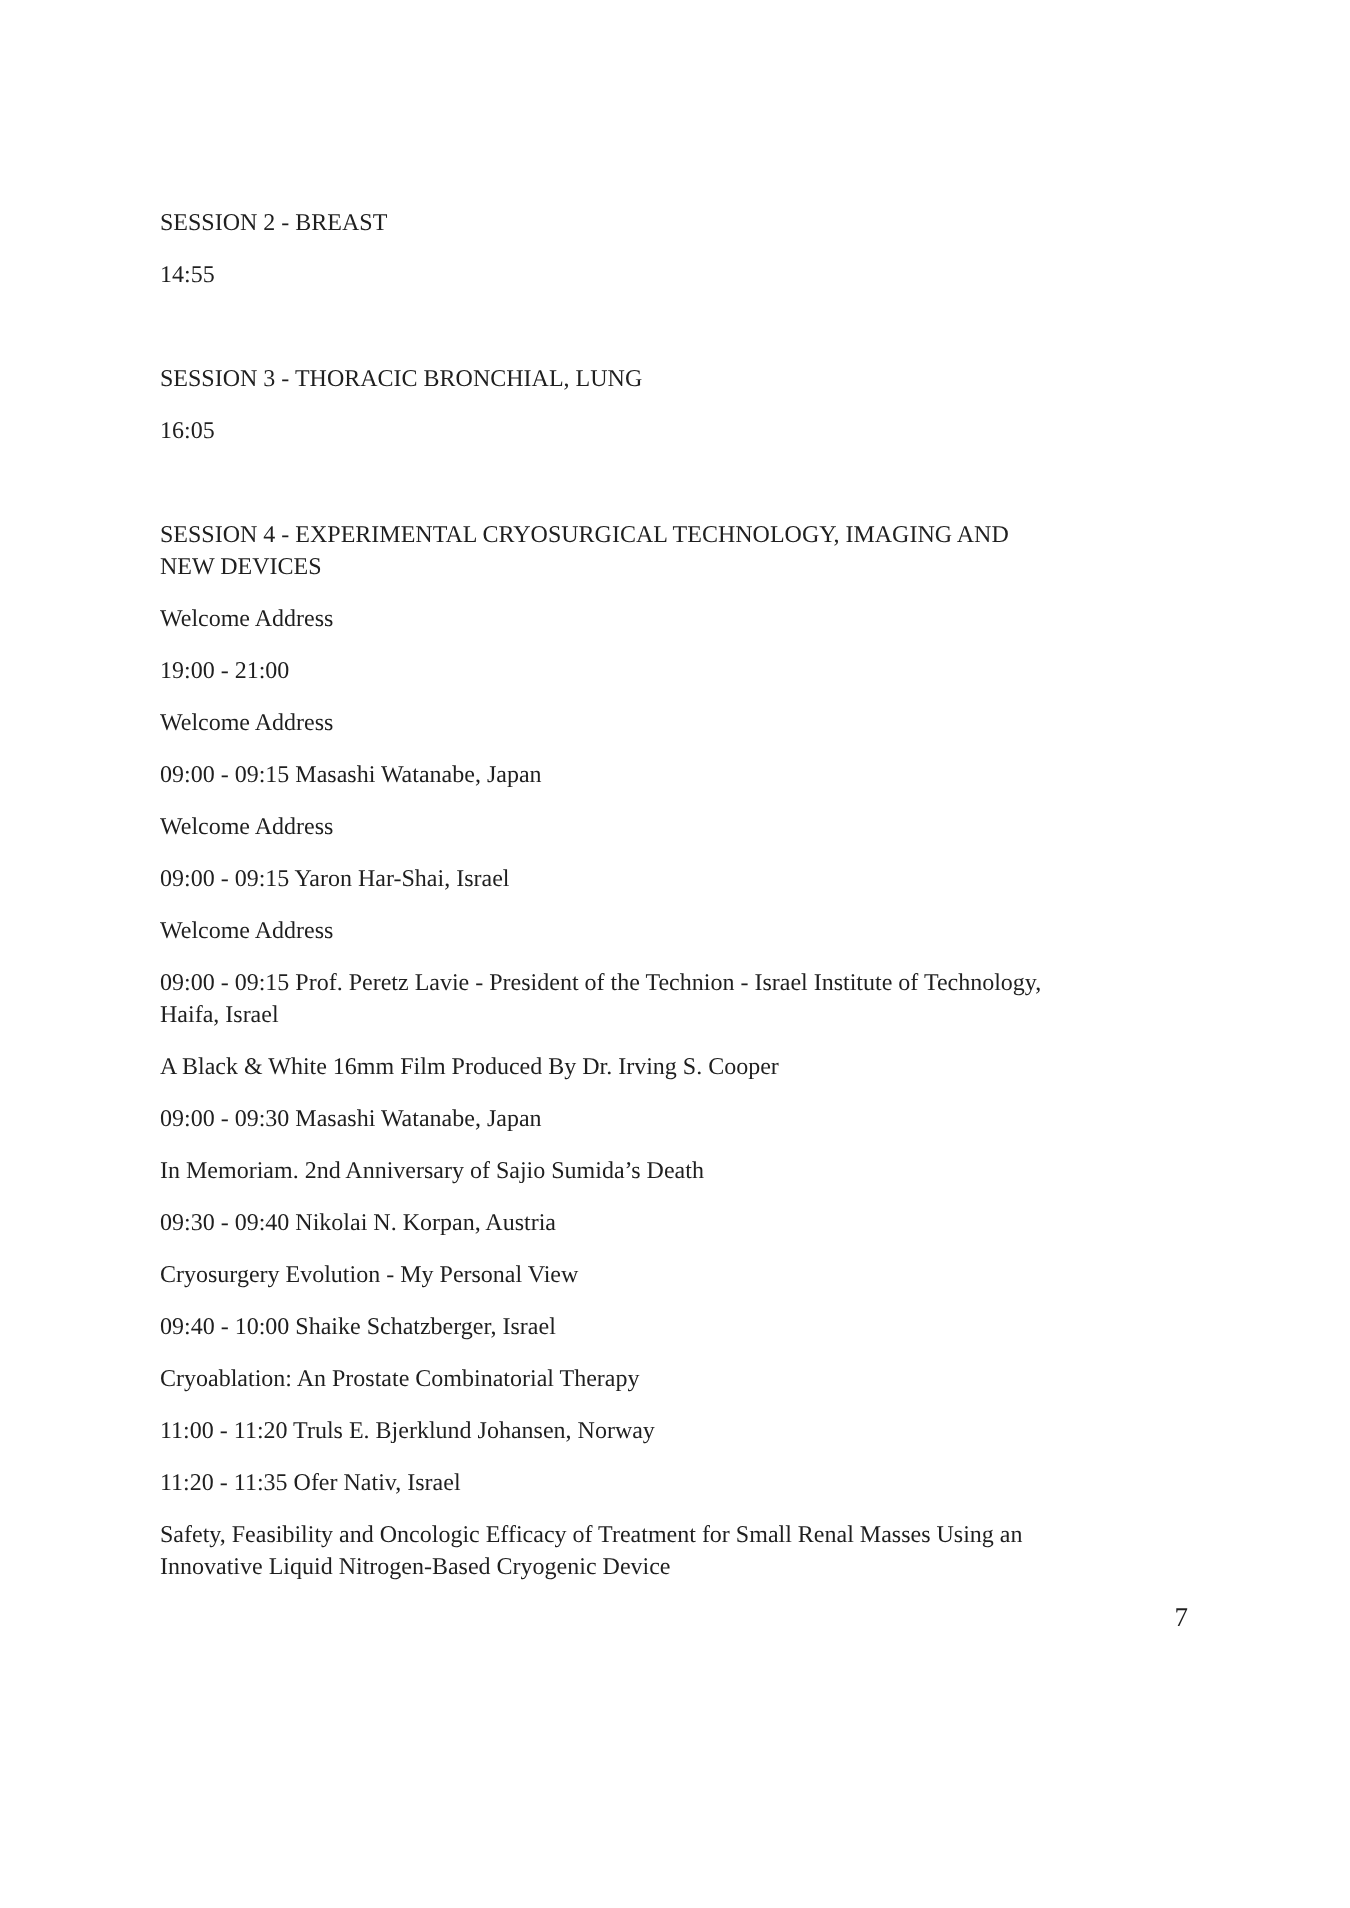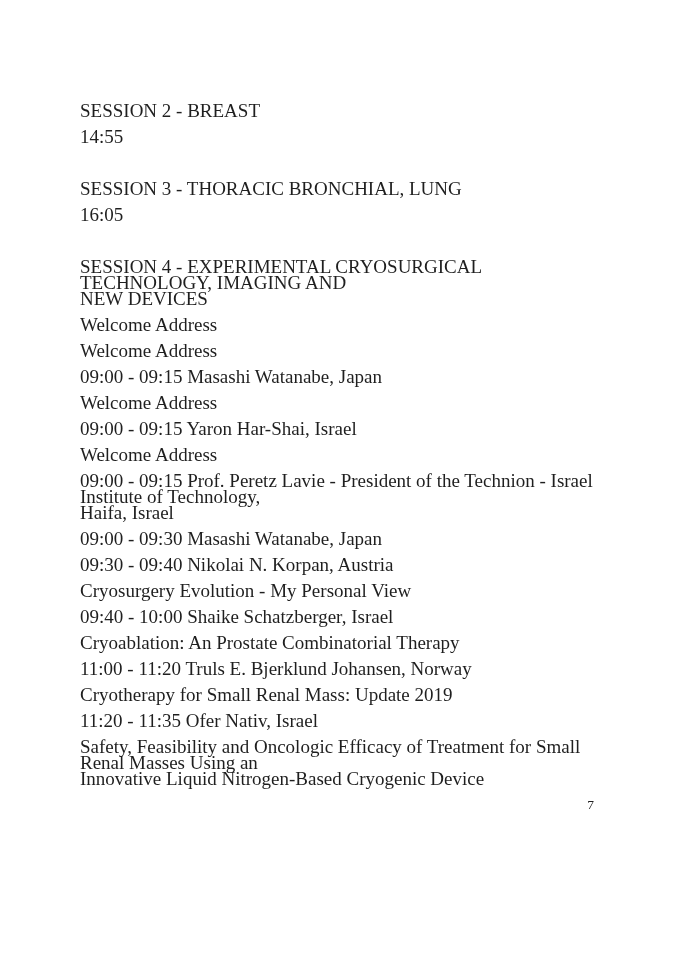--- a/index.html
+++ b/index.html
@@ -19,21 +19,21 @@
     background: #ffffff;
   }
   .content {
     position: absolute;
     left: 80px;
     top: 103px;
     width: 514px;
   }
   .para {
     margin: 0 0 10px 0;
-    font-size: 19px;
+    font-size: 12px;
     line-height: 16px;
     min-height: 16px;
     white-space: pre-line;
     letter-spacing: 0;
   }
   .page-number {
     margin: 0;
     font-size: 13.5px;
     line-height: 16px;
     text-align: right;
@@ -47,33 +47,35 @@
     <div id="paragraph-list">
         <p class="para">SESSION 2 - BREAST</p>
         <p class="para">14:55</p>
         <p class="para"></p>
         <p class="para">SESSION 3 - THORACIC BRONCHIAL, LUNG</p>
         <p class="para">16:05</p>
         <p class="para"></p>
         <p class="para">SESSION 4 - EXPERIMENTAL CRYOSURGICAL TECHNOLOGY, IMAGING AND
 NEW DEVICES</p>
         <p class="para">Welcome Address</p>
+        <p class="para">19:00 - 21:00</p>
         <p class="para">Welcome Address</p>
         <p class="para">09:00 - 09:15 Masashi Watanabe, Japan</p>
         <p class="para">Welcome Address</p>
         <p class="para">09:00 - 09:15 Yaron Har-Shai, Israel</p>
         <p class="para">Welcome Address</p>
         <p class="para">09:00 - 09:15 Prof. Peretz Lavie - President of the Technion - Israel Institute of Technology,
 Haifa, Israel</p>
+        <p class="para">A Black &amp; White 16mm Film Produced By Dr. Irving S. Cooper</p>
         <p class="para">09:00 - 09:30 Masashi Watanabe, Japan</p>
+        <p class="para">In Memoriam. 2nd Anniversary of Sajio Sumida’s Death</p>
         <p class="para">09:30 - 09:40 Nikolai N. Korpan, Austria</p>
         <p class="para">Cryosurgery Evolution - My Personal View</p>
         <p class="para">09:40 - 10:00 Shaike Schatzberger, Israel</p>
         <p class="para">Cryoablation: An Prostate Combinatorial Therapy</p>
         <p class="para">11:00 - 11:20 Truls E. Bjerklund Johansen, Norway</p>
-        <p class="para">Cryotherapy for Small Renal Mass: Update 2019</p>
         <p class="para">11:20 - 11:35 Ofer Nativ, Israel</p>
         <p class="para">Safety, Feasibility and Oncologic Efficacy of Treatment for Small Renal Masses Using an
 Innovative Liquid Nitrogen-Based Cryogenic Device</p>
       </div>
     <p class="page-number" style="color: rgb(31, 31, 31);">7</p>
   </div>
 </div>
 
 </body></html>

